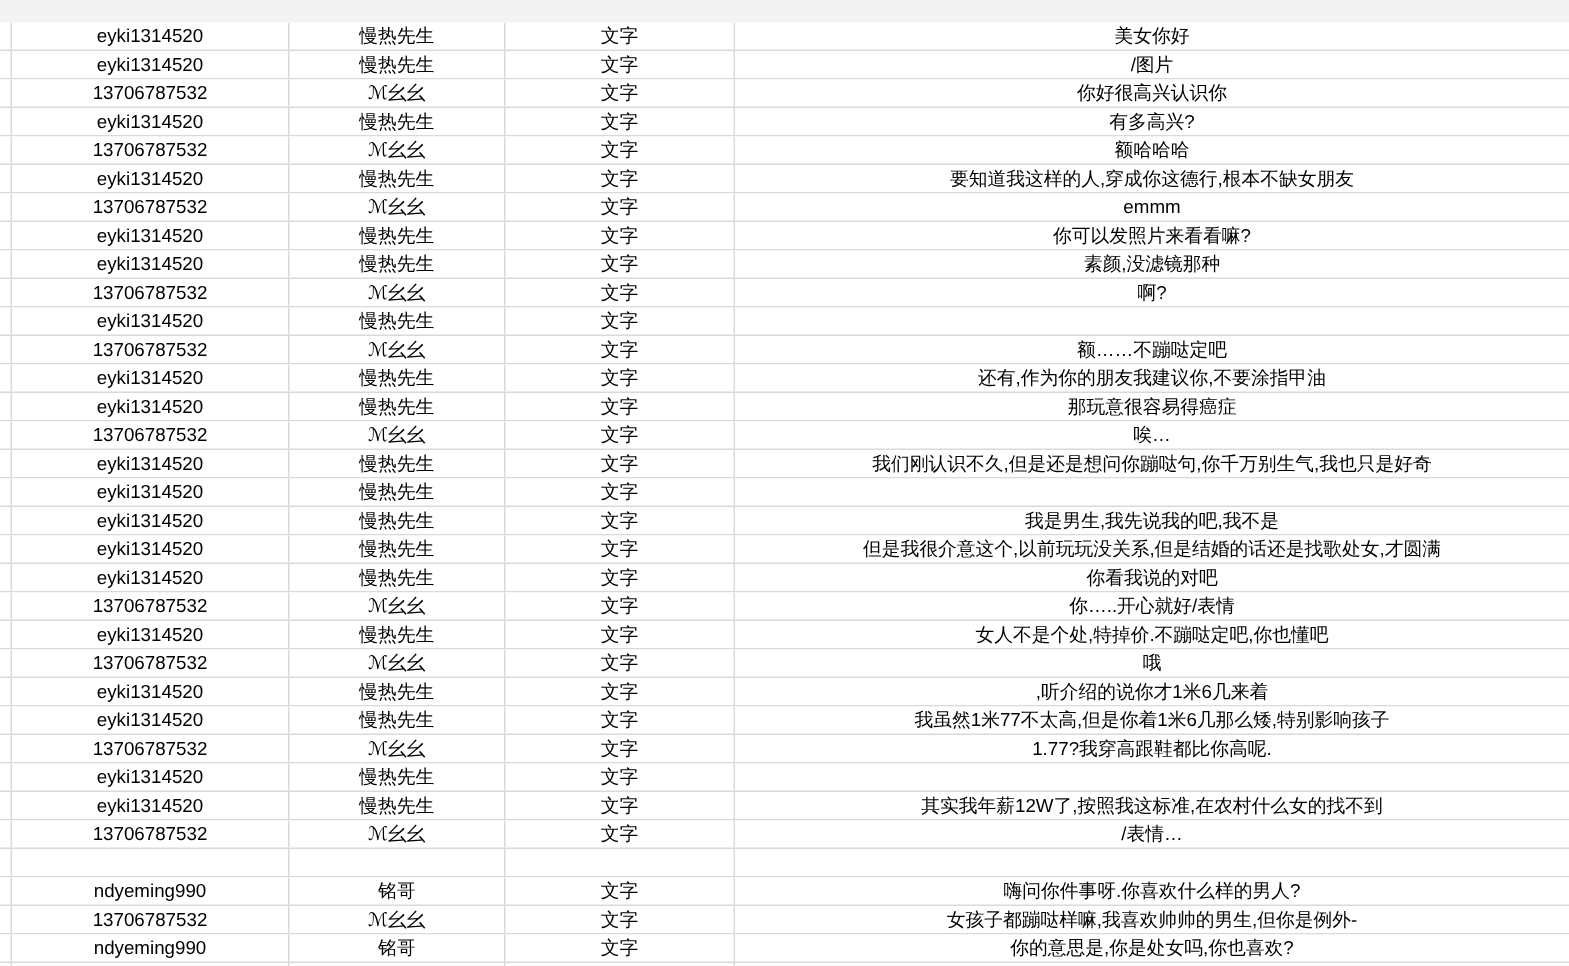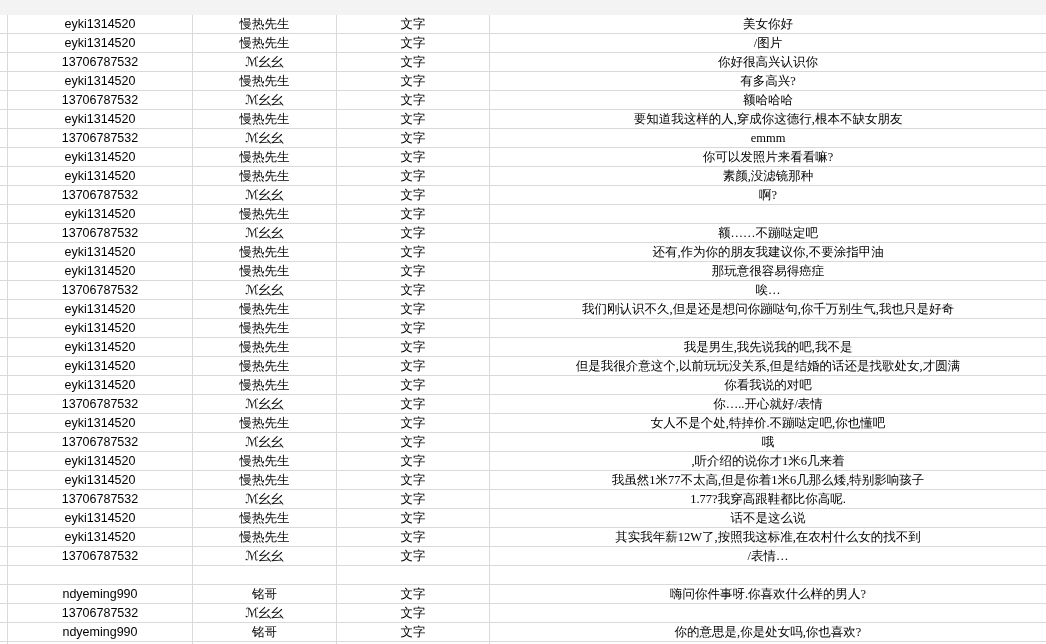--- a/index.html
+++ b/index.html
@@ -29,21 +29,21 @@
     justify-content:center;
     white-space:nowrap;
     overflow:visible;
     border-right:1px solid var(--grid,#d9d9d9);
     line-height:18px;
   }
   .c-sliver{width:8px;}
   .c-id{width:185px;}
   .c-nick{width:144px;}
   .c-type{width:153px;}
-  .c-msg{width:556px;border-right:none;font-family:Liberation Serif, serif;}
+  .c-msg{width:556px;border-right:none;}
   .hscroll{
     position:absolute;
     left:0;bottom:0;
     width:1046px;height:5px;
     background:var(--scrollbar,#ccd9ea);
   }
 </style>
 </head>
 <body>
 
@@ -227,21 +227,20 @@
         <div class="cell c-id">13706787532</div>
         <div class="cell c-nick">ℳ幺幺</div>
         <div class="cell c-type">文字</div>
         <div class="cell c-msg">1.77?我穿高跟鞋都比你高呢.</div>
       </div>
       <div class="row">
         <div class="cell c-sliver"></div>
         <div class="cell c-id">eyki1314520</div>
         <div class="cell c-nick">慢热先生</div>
         <div class="cell c-type">文字</div>
-        <div class="cell c-msg">话不是这么说</div>
       </div>
       <div class="row">
         <div class="cell c-sliver"></div>
         <div class="cell c-id">eyki1314520</div>
         <div class="cell c-nick">慢热先生</div>
         <div class="cell c-type">文字</div>
         <div class="cell c-msg">其实我年薪12W了,按照我这标准,在农村什么女的找不到</div>
       </div>
       <div class="row">
         <div class="cell c-sliver"></div>
@@ -262,20 +261,21 @@
         <div class="cell c-id">ndyeming990</div>
         <div class="cell c-nick">铭哥</div>
         <div class="cell c-type">文字</div>
         <div class="cell c-msg">嗨问你件事呀.你喜欢什么样的男人?</div>
       </div>
       <div class="row">
         <div class="cell c-sliver"></div>
         <div class="cell c-id">13706787532</div>
         <div class="cell c-nick">ℳ幺幺</div>
         <div class="cell c-type">文字</div>
+        <div class="cell c-msg">女孩子都蹦哒样嘛,我喜欢帅帅的男生,但你是例外-</div>
       </div>
       <div class="row">
         <div class="cell c-sliver"></div>
         <div class="cell c-id">ndyeming990</div>
         <div class="cell c-nick">铭哥</div>
         <div class="cell c-type">文字</div>
         <div class="cell c-msg">你的意思是,你是处女吗,你也喜欢?</div>
       </div>
       <div class="row">
         <div class="cell c-sliver"></div>

